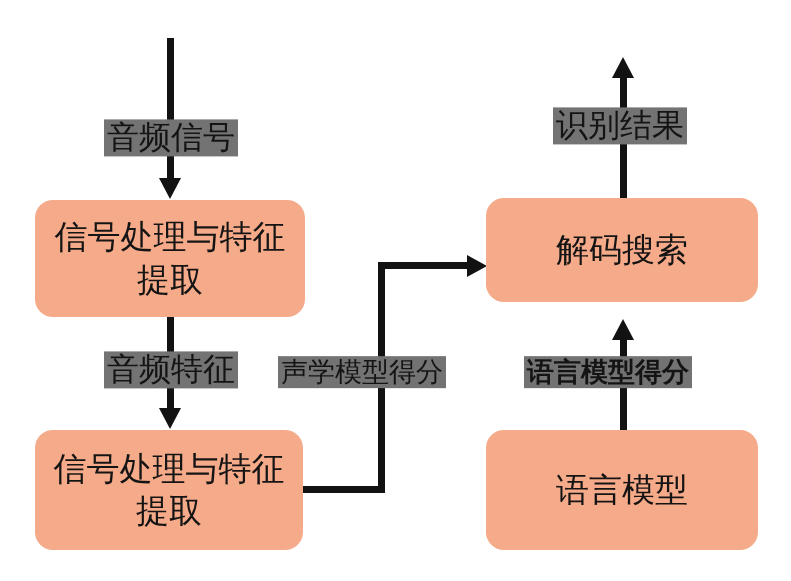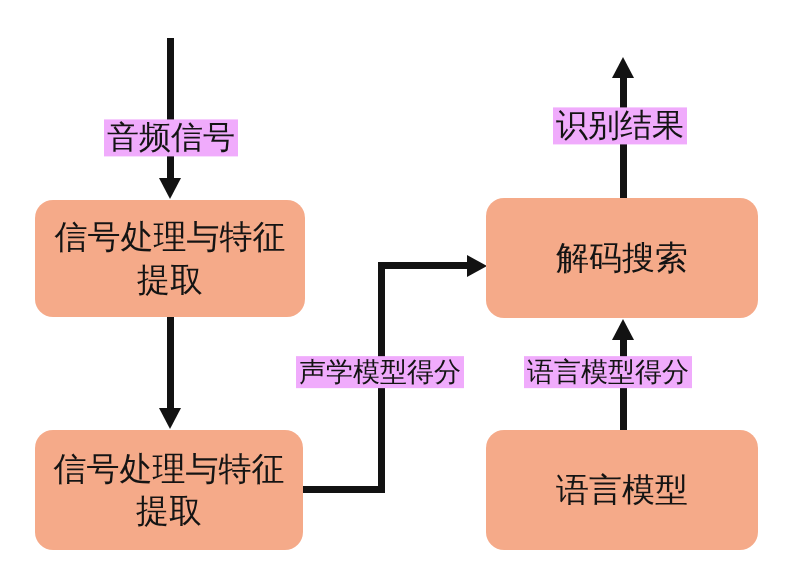--- a/index.html
+++ b/index.html
@@ -42,21 +42,21 @@
   }
   .head-right {
     position: absolute; width: 0; height: 0;
     border-top: 11px solid transparent;
     border-bottom: 11px solid transparent;
     border-left: 20px solid #121212;
   }
   .edge-label {
     position: absolute;
     transform: translate(-50%, -50%);
-    background: #f0abfc;
+    background: #737373;
     color: #141414;
     font-size: 32px;
     white-space: nowrap;
     padding: 1px 3px;
     line-height: 1.1;
   }
   .edge-label.small { font-size: 27px; }
 </style>
 </head>
 <body>
@@ -81,30 +81,31 @@
   <div class="head-up" style="left:612px; top:57px;"></div>
 
   <div class="node node-a" style="left:35px; top:200px; width:270px; height:117px;">
     <span class="node-label">信号处理与特征提取</span>
   </div>
 
   <div class="node node-b" style="left:35px; top:430px; width:268px; height:120px;">
     <span class="node-label">信号处理与特征提取</span>
   </div>
 
-  <div class="node node-c" style="left:486px; top:198px; width:272px; height:120px;">
+  <div class="node node-c" style="left:486px; top:198px; width:272px; height:104px;">
     <span class="node-label">解码搜索</span>
   </div>
 
   <div class="node node-d" style="left:486px; top:430px; width:272px; height:120px;align-items:center;">
     <span class="node-label">语言模型</span>
   </div>
 
   <div class="edge-label" style="left:171px; top:138px;">音频信号</div>
 
+  <div class="edge-label" style="left:171px; top:370px;">音频特征</div>
 
-  <div class="edge-label small" style="left:380px; top:372px;">声学模型得分</div>
+  <div class="edge-label small" style="left:362px; top:372px;">声学模型得分</div>
 
-  <div class="edge-label small" style="left:608px; top:372px;">语言模型得分</div>
+  <div class="edge-label small" style="left:608px; top:372px;font-weight:bold;">语言模型得分</div>
 
   <div class="edge-label" style="left:620px; top:126px;text-align:right;">识别结果</div>
 
 </div>
 
 </body></html>

